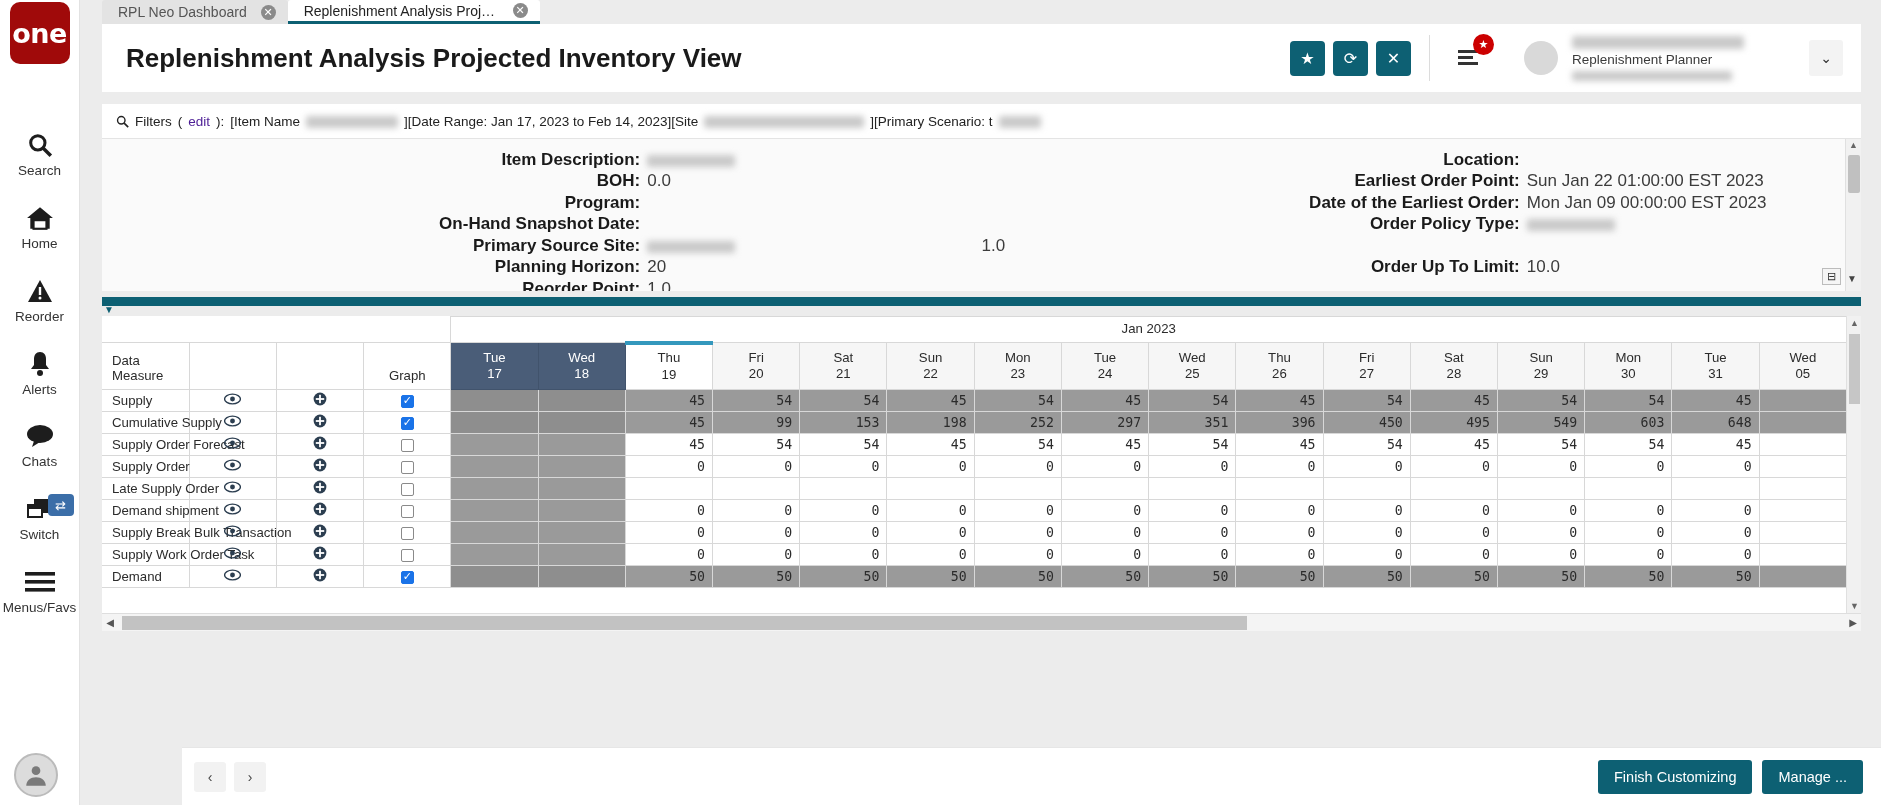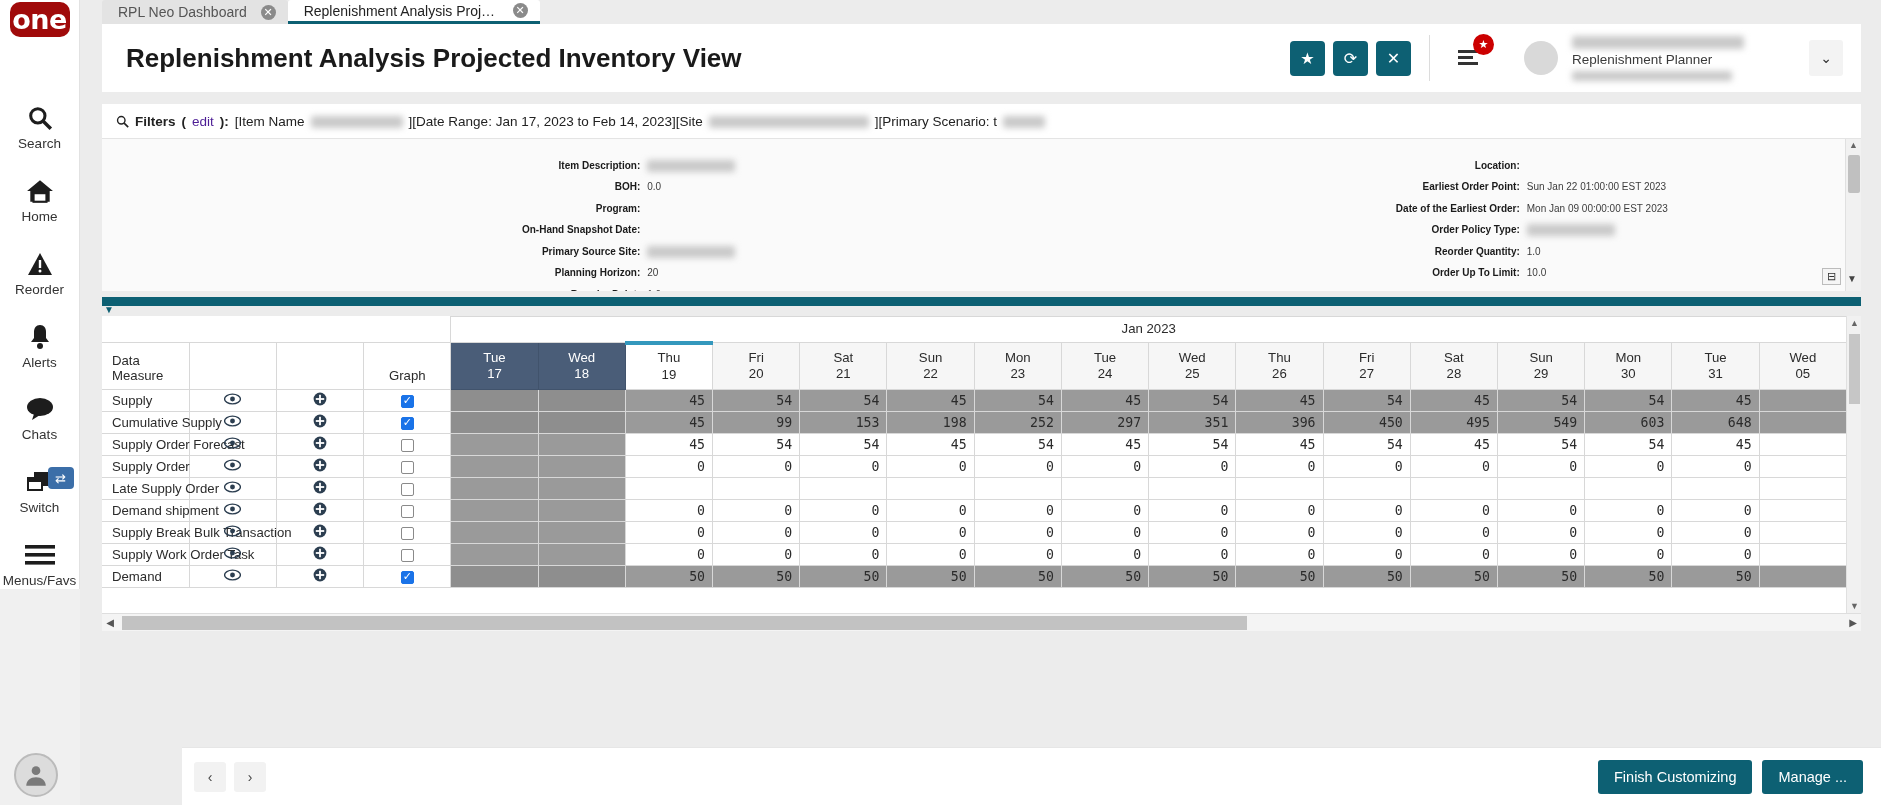--- a/index.html
+++ b/index.html
@@ -6,21 +6,21 @@
   * { box-sizing: border-box; margin: 0; padding: 0; }
   html, body {
     width: 1881px; height: 805px;
     font-family: "Liberation Sans", sans-serif;
     background: #ffffff; overflow: hidden;
   }
   .app { position: relative; width: 1881px; height: 805px; display: flex; background:#f0f0f0; }
 
   
   .rail {
-    width: 80px; height: 589px; background: #ffffff;
+    width: 80px; height: 805px; background: #ffffff;
     display: flex; flex-direction: column; align-items: center;
     flex: 0 0 80px; border-right: 1px solid #e2e2e2; gap: 42px;
   }
   .logo {
     width: 60px; height: 62px; background: #a00a0a; border-radius: 10px;
     margin-top: 2px; display: flex; align-items: center; justify-content: center;
     color: #fff; font-size: 27px; font-weight: 700; letter-spacing: -0.5px;
     font-family: "DejaVu Sans", sans-serif;
   }
   .rail-item {
@@ -89,28 +89,28 @@
     width: 34px; height: 36px; background: #f3f3f3; border: none; margin-left: 22px;
     font-size: 14px; color: #333; cursor: pointer; border-radius: 3px;
   }
 
   
   .panel { margin: 12px 20px 0 22px; background: #fff; }
   .filter-row {
     display: flex; align-items: center; gap: 6px; padding: 10px 14px 9px 14px;
     font-size: 13.5px; color: #222; border-bottom: 1px solid #e4e4e4;
   }
-  .filter-row b { font-weight: 700; }
+  .filter-row b { font-weight: 400; }
   .flink { color: #4c1d95; text-decoration: none; cursor: pointer; }
   .fsec { white-space: nowrap; }
 
   .info-wrap { position: relative; height: 152px; overflow: hidden; background:#fafafa; }
   .info-cols { display: flex; padding: 10px 0 0 0; }
   .info-col { width: 50%; }
-  .irow { display: flex; align-items: flex-end; height: 21.5px; font-size: 10px; }
+  .irow { display: flex; align-items: center; height: 21.5px; font-size: 17px; }
   .ilabel { width: 62%; text-align: right; font-weight: 700; color: #1a1a1a; padding-right: 7px; }
   .ival { color: #3c3c3c; }
   .v-blur { height: 12px; width: 88px; position: relative; top: 1px; }
   .scroll-v {
     position: absolute; right: 0; top: 0; width: 16px; height: 152px; background: #f1f1f1;
     border-left: 1px solid #e0e0e0; cursor: pointer;
   }
   .scroll-v .thumb { position:absolute; top: 16px; left: 2px; width: 12px; height: 38px; background: #c0c0c0; border-radius:2px; }
   .scroll-v .arrow-up { position:absolute; top:1px; left:3px; font-size:9px; color:#666; }
   .collapse-btn {
@@ -390,21 +390,20 @@
               </div>
               <div class="irow">
                 <div class="ilabel">Date of the Earliest Order:</div>
                 <div class="ival">Mon Jan 09 00:00:00 EST 2023</div>
               </div>
               <div class="irow">
                 <div class="ilabel">Order Policy Type:</div>
                 <div class="ival blur v-blur"></div>
               </div>
               <div class="irow">
-                <div class="ilabel">Reorder Quantity:</div>
                 <div class="ival">1.0</div>
               </div>
               <div class="irow">
                 <div class="ilabel">Order Up To Limit:</div>
                 <div class="ival">10.0</div>
               </div>
             </div>
         </div>
         <div class="scroll-v">
           <span class="arrow-up">▲</span>

